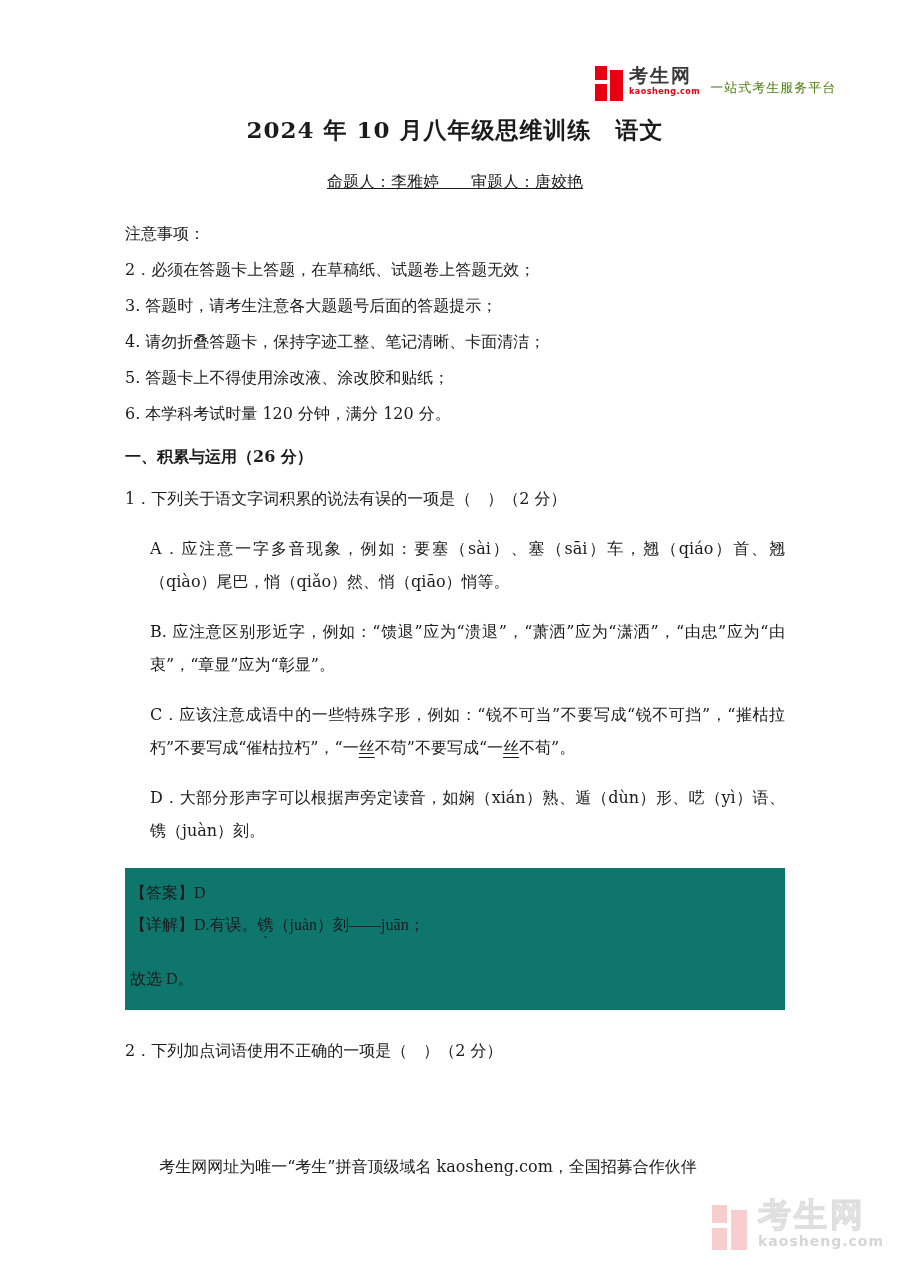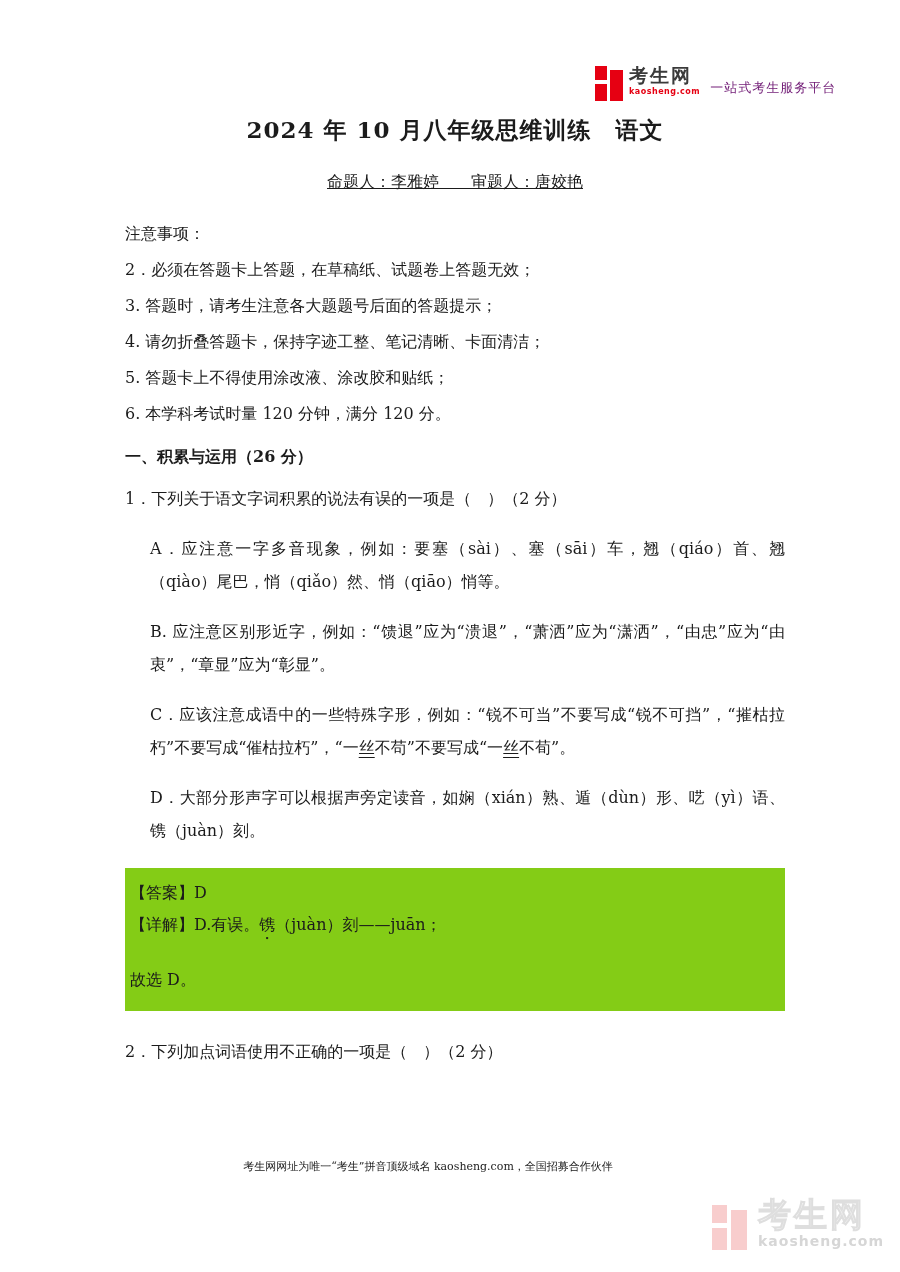--- a/index.html
+++ b/index.html
@@ -13,46 +13,46 @@
   
   .brand { position:absolute; top:63px; left:595px; display:flex; align-items:flex-start; }
   .brand-icon { position:relative; width:30px; height:40px; flex:0 0 auto; }
   .brand-icon .b1 { position:absolute; left:0;  top:3px;  width:12px; height:14px; background:#e60012; }
   .brand-icon .b2 { position:absolute; left:0;  top:21px; width:12px; height:17px; background:#e60012; }
   .brand-icon .b3 { position:absolute; left:15px; top:7px; width:13px; height:31px; background:#e60012; }
   .brand-text { margin-left:4px; font-family:"DejaVu Sans","Liberation Sans",sans-serif; }
   .brand-name { font-size:19px; font-weight:bold; color:#3a3a3a; letter-spacing:2px; line-height:24px; }
   .brand-domain { font-size:8px; font-weight:bold; color:#e60012; letter-spacing:0.5px; line-height:10px; }
   .brand-tagline { margin:16px 0 0 10px; font-family:"DejaVu Sans","Liberation Sans",sans-serif;
-                   font-size:13px; color:#701a75; letter-spacing:1px; white-space:nowrap; }
+                   font-size:13px; color:#4d7c0f; letter-spacing:1px; white-space:nowrap; }
 
   
   .content { position:absolute; left:125px; top:115px; width:660px; }
   .doc-title { text-align:center; font-size:23px; font-weight:bold; letter-spacing:1px; line-height:30px; }
   .authors { text-align:center; font-size:16px; margin-top:26px; line-height:22px;text-decoration:underline; }
   .para { font-size:16px; line-height:33px; text-align:justify; margin-top:3px; }
   .notice-heading { margin-top:24px; }
   .section-heading { font-size:16px; font-weight:bold; line-height:33px; margin-top:10px; }
   .stem { margin-top:9px; }
   .option { padding-left:25px; margin-top:17px; }
   .u-line { text-decoration:underline; text-underline-offset:4px; }
   .em-dot { -webkit-text-emphasis:filled dot; -webkit-text-emphasis-position:under;
             text-emphasis:filled dot; text-emphasis-position:under right; }
 
   
-  .answer-block { background:#84cc16; margin-top:21px; padding:9px 6px 15px 5px; width:100%; }
+  .answer-block { background:#0f766e; margin-top:21px; padding:9px 6px 15px 5px; width:100%;font-family:Liberation Serif, serif; }
   .answer-block .para { margin-top:0; line-height:32px; }
   .answer-block .explain { }
   .answer-block .conclusion { margin-top:21px; }
 
   .q2-stem { margin-top:24px; }
 
   
   .page-footer { position:absolute; top:1155px; left:0; width:856px; text-align:center;
-                 font-size:11px; line-height:24px; color:#1b1b1b; }
+                 font-size:16px; line-height:24px; color:#1b1b1b; }
 
   
   .watermark { position:absolute; left:712px; top:1198px; display:flex; align-items:flex-start; }
   .wm-icon { position:relative; width:38px; height:52px; flex:0 0 auto; }
   .wm-icon .w1 { position:absolute; left:0;  top:7px;  width:15px; height:18px; background:#f8cdcd; }
   .wm-icon .w2 { position:absolute; left:0;  top:30px; width:15px; height:22px; background:#f8cdcd; }
   .wm-icon .w3 { position:absolute; left:19px; top:12px; width:16px; height:40px; background:#f8cdcd; }
   .wm-text { margin-left:8px; font-family:"DejaVu Sans","Liberation Sans",sans-serif; }
   .wm-name { font-size:33px; font-weight:bold; line-height:34px; letter-spacing:3px;
              color:#f7f7f7; -webkit-text-stroke:1px #dedede; }

